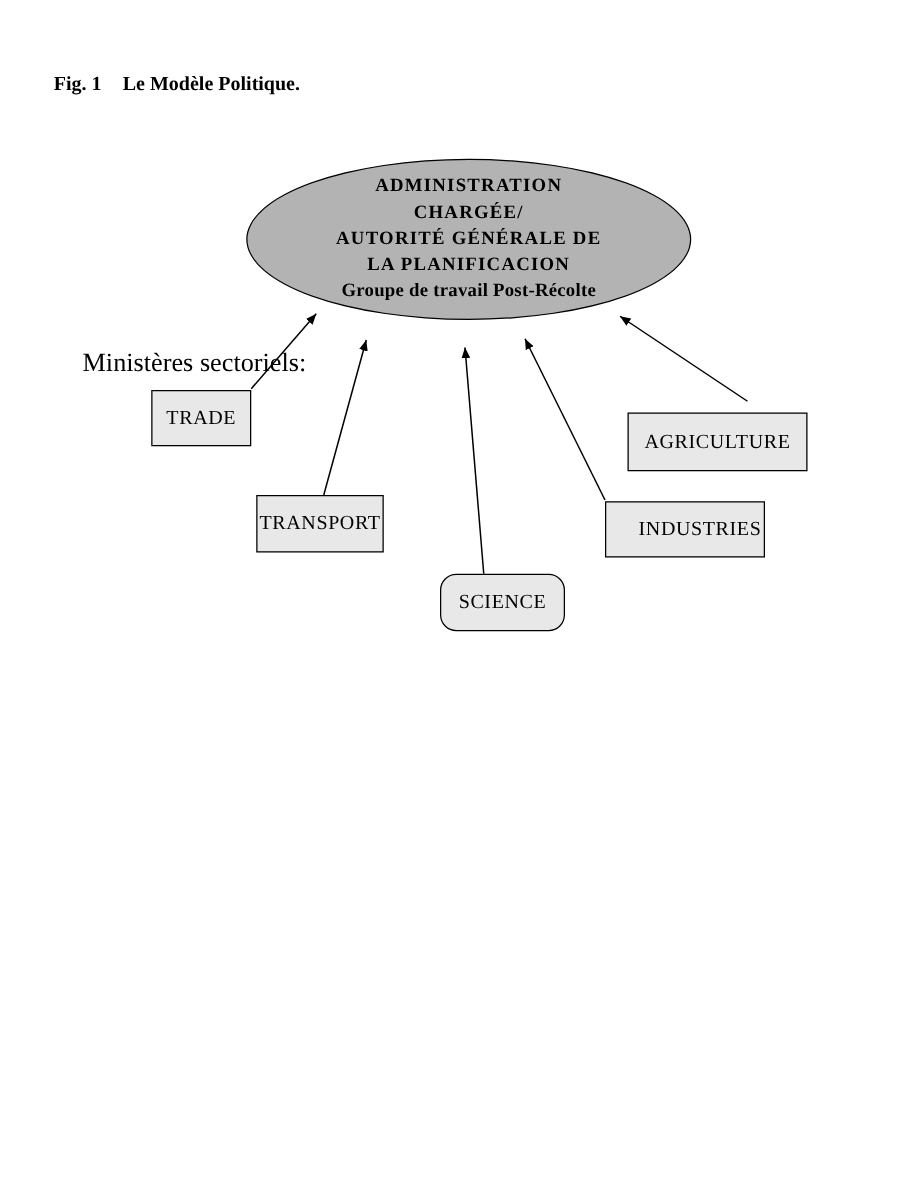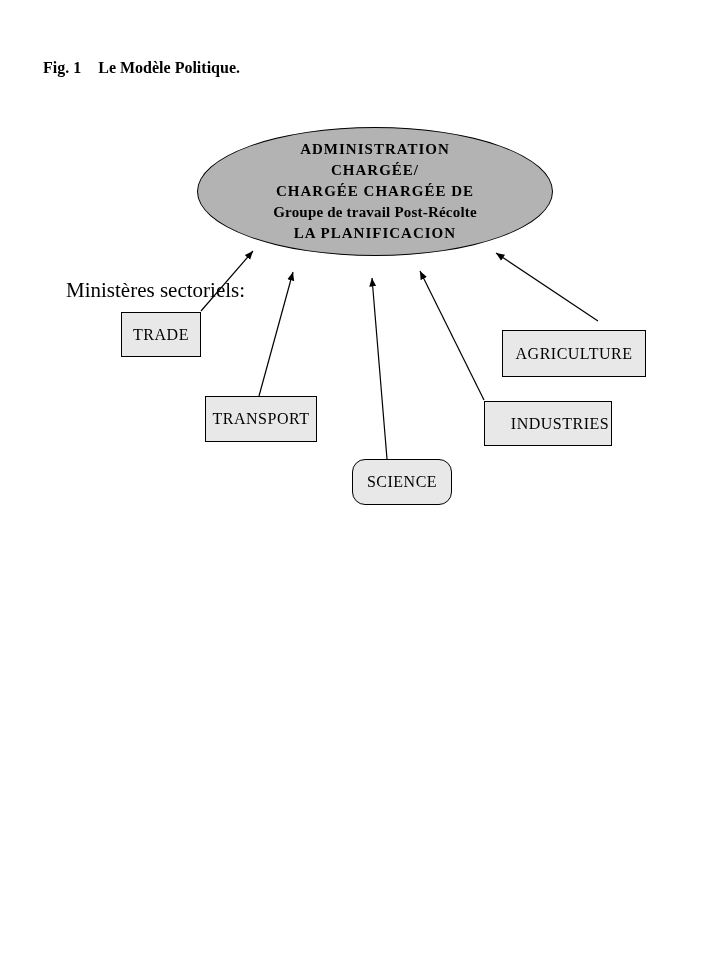--- a/index.html
+++ b/index.html
@@ -80,21 +80,21 @@
     align-items: center;
     justify-content: center;
     z-index: 2;
   }
   .box span {
     font-size: 16px;
     letter-spacing: 0.5px;
     white-space: nowrap;
   }
   .box-trade       { left: 121px; top: 312px; width: 80px;  height: 45px; }
-  .box-transport   { left: 205px; top: 396px; width: 112px; height: 46px; }
+  .box-transport   { left: 205px; top: 396px; width: 102px; height: 46px; }
   .box-science     { left: 352px; top: 459px; width: 100px; height: 46px; border-radius: 13px; }
   .box-industries  { left: 484px; top: 401px; width: 128px; height: 45px; padding-left: 24px; }
   .box-agriculture { left: 502px; top: 330px; width: 144px; height: 47px; }
 </style>
 </head>
 <body>
 
 <div class="page">
 
   <div class="fig-title">
@@ -111,23 +111,23 @@
     <line x1="201" y1="311" x2="253" y2="251" stroke="#000000" stroke-width="1.2" marker-end="url(#ah)"></line>
     <line x1="259" y1="396" x2="293" y2="272" stroke="#000000" stroke-width="1.2" marker-end="url(#ah)"></line>
     <line x1="387" y1="459" x2="372" y2="278" stroke="#000000" stroke-width="1.2" marker-end="url(#ah)"></line>
     <line x1="484" y1="400" x2="420" y2="271" stroke="#000000" stroke-width="1.2" marker-end="url(#ah)"></line>
     <line x1="598" y1="321" x2="496" y2="253" stroke="#000000" stroke-width="1.2" marker-end="url(#ah)"></line>
   </svg>
 
   <div class="ellipse">
     <div class="eline">ADMINISTRATION</div>
     <div class="eline">CHARGÉE/</div>
-    <div class="eline">CHARGÉE CHARGÉE DE</div>
+    <div class="eline">AUTORITÉ GÉNÉRALE DE</div>
+    <div class="eline">LA PLANIFICACION</div>
     <div class="eline mixedcase">Groupe de travail Post-Récolte</div>
-    <div class="eline">LA PLANIFICACION</div>
   </div>
 
   <div class="sector-label">Ministères sectoriels:</div>
 
   <div class="box box-trade">
     <span>TRADE</span>
   </div>
 
   <div class="box box-transport">
     <span>TRANSPORT</span>

